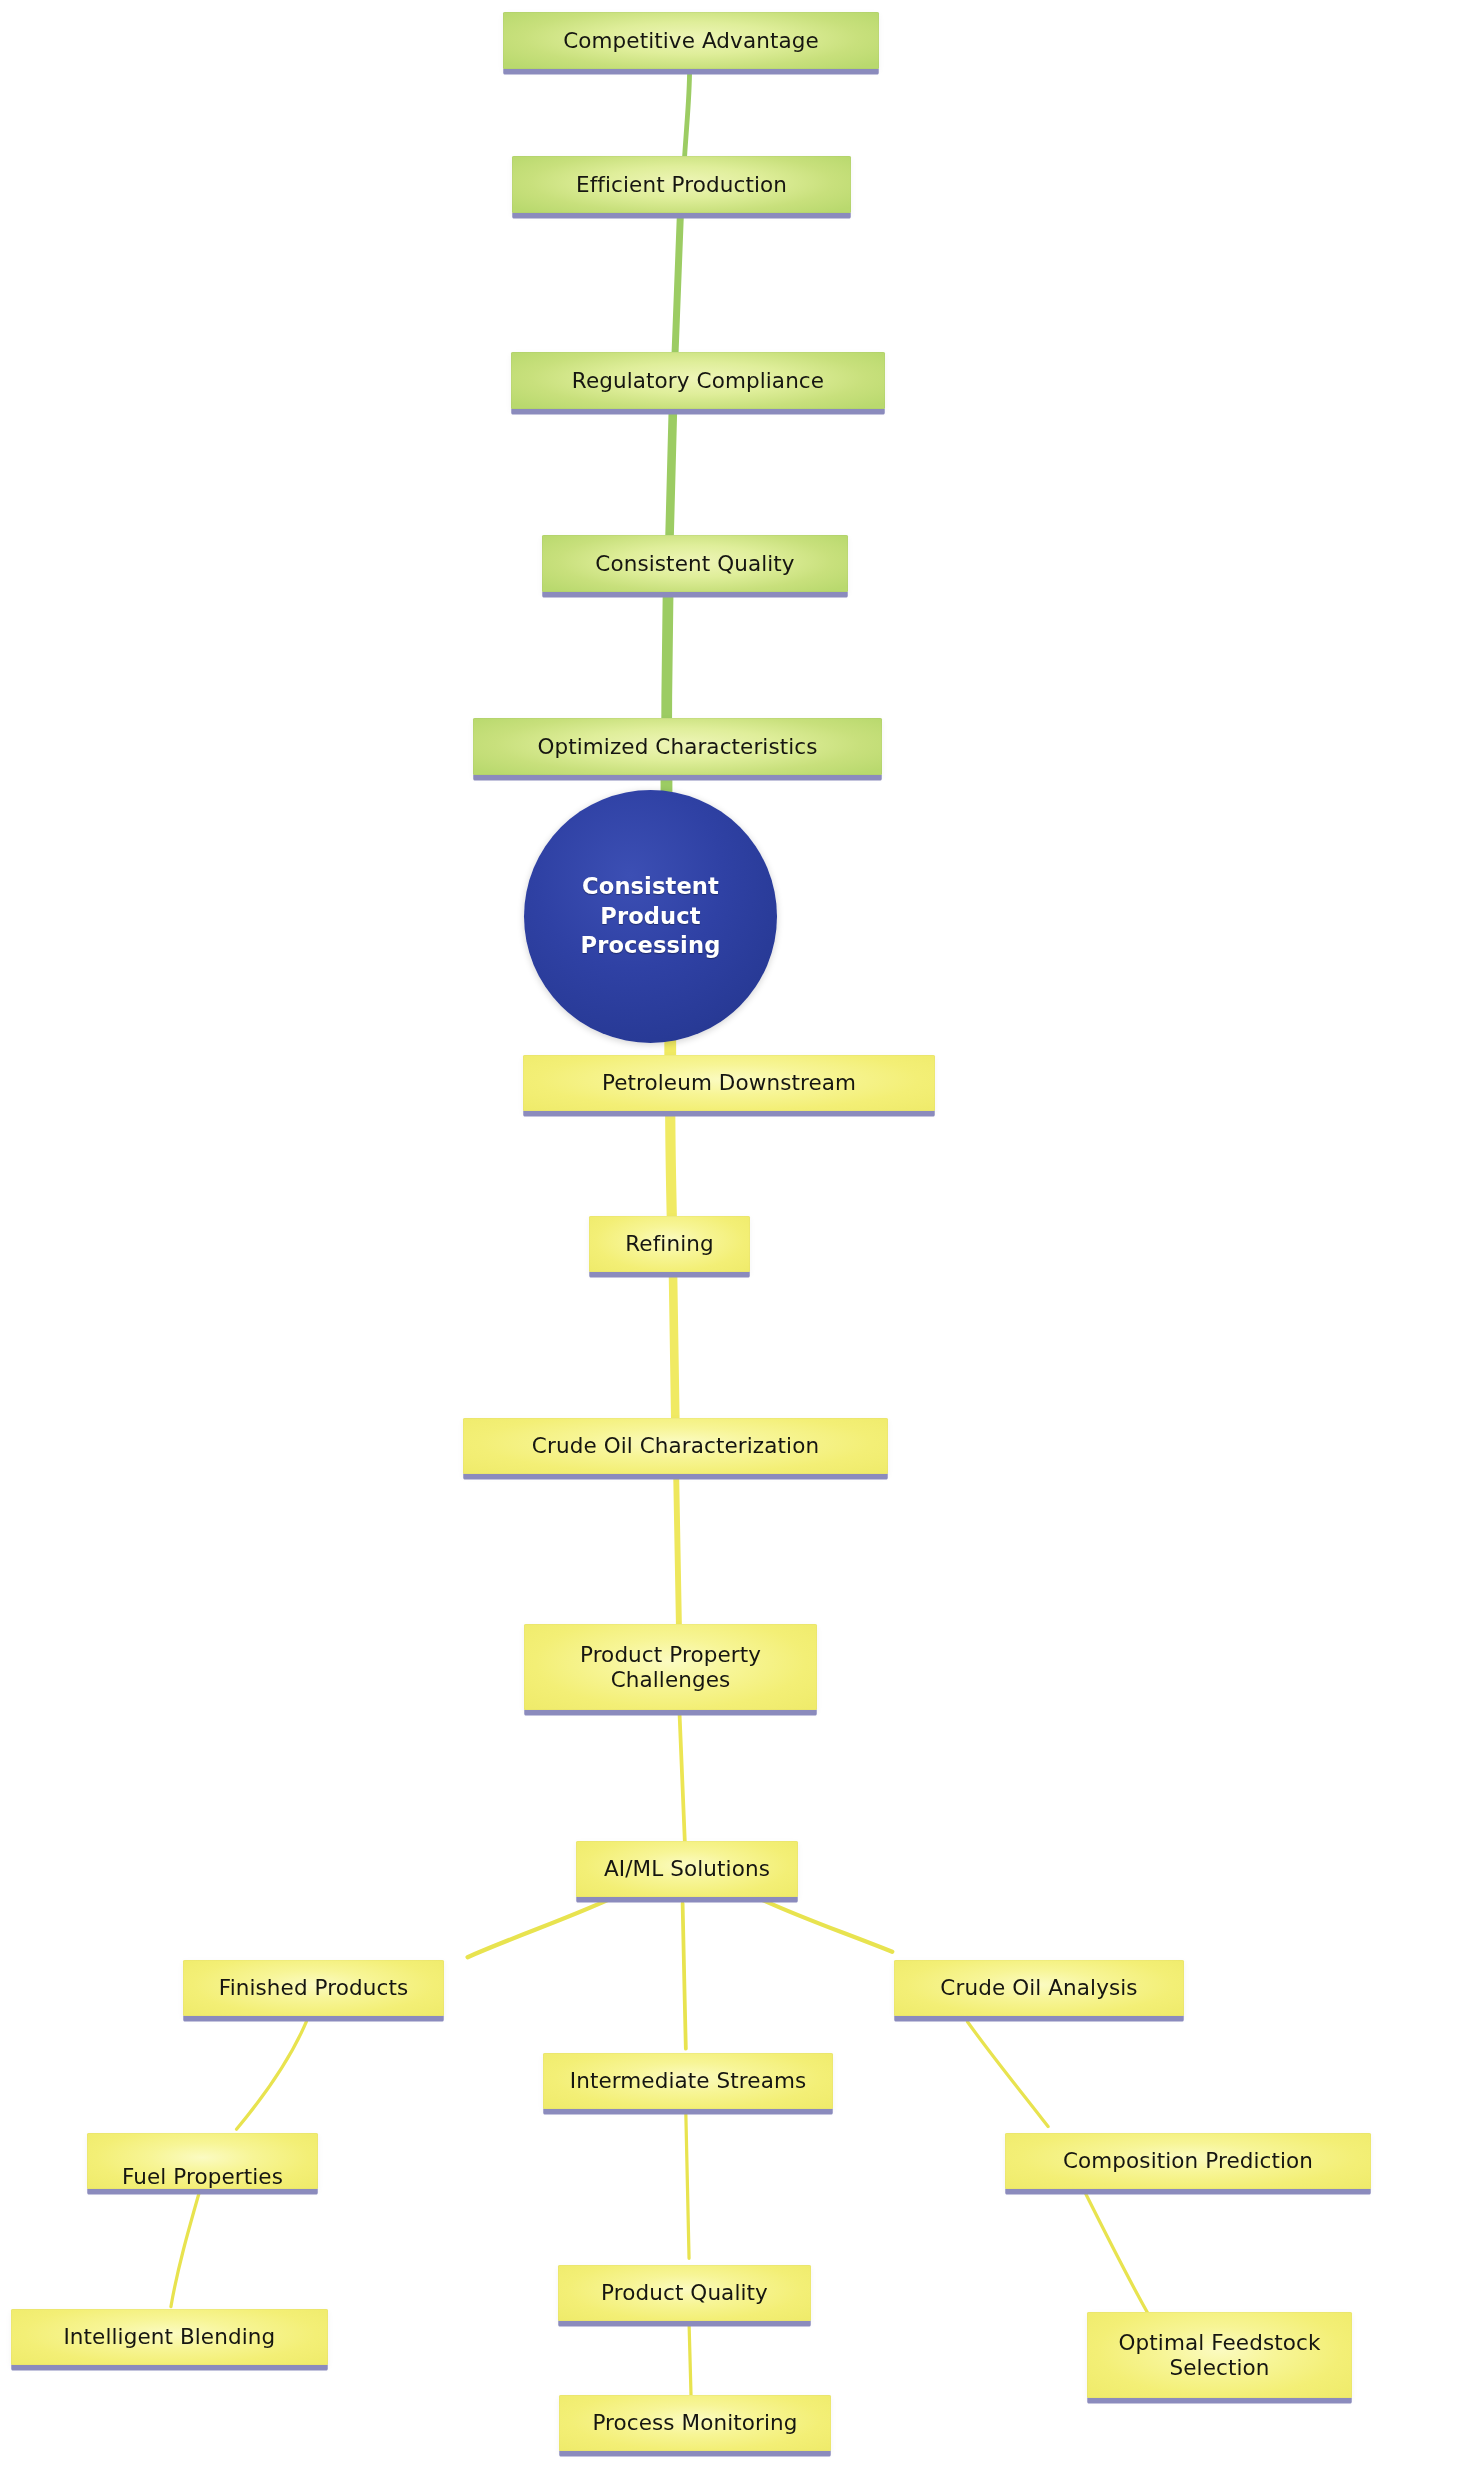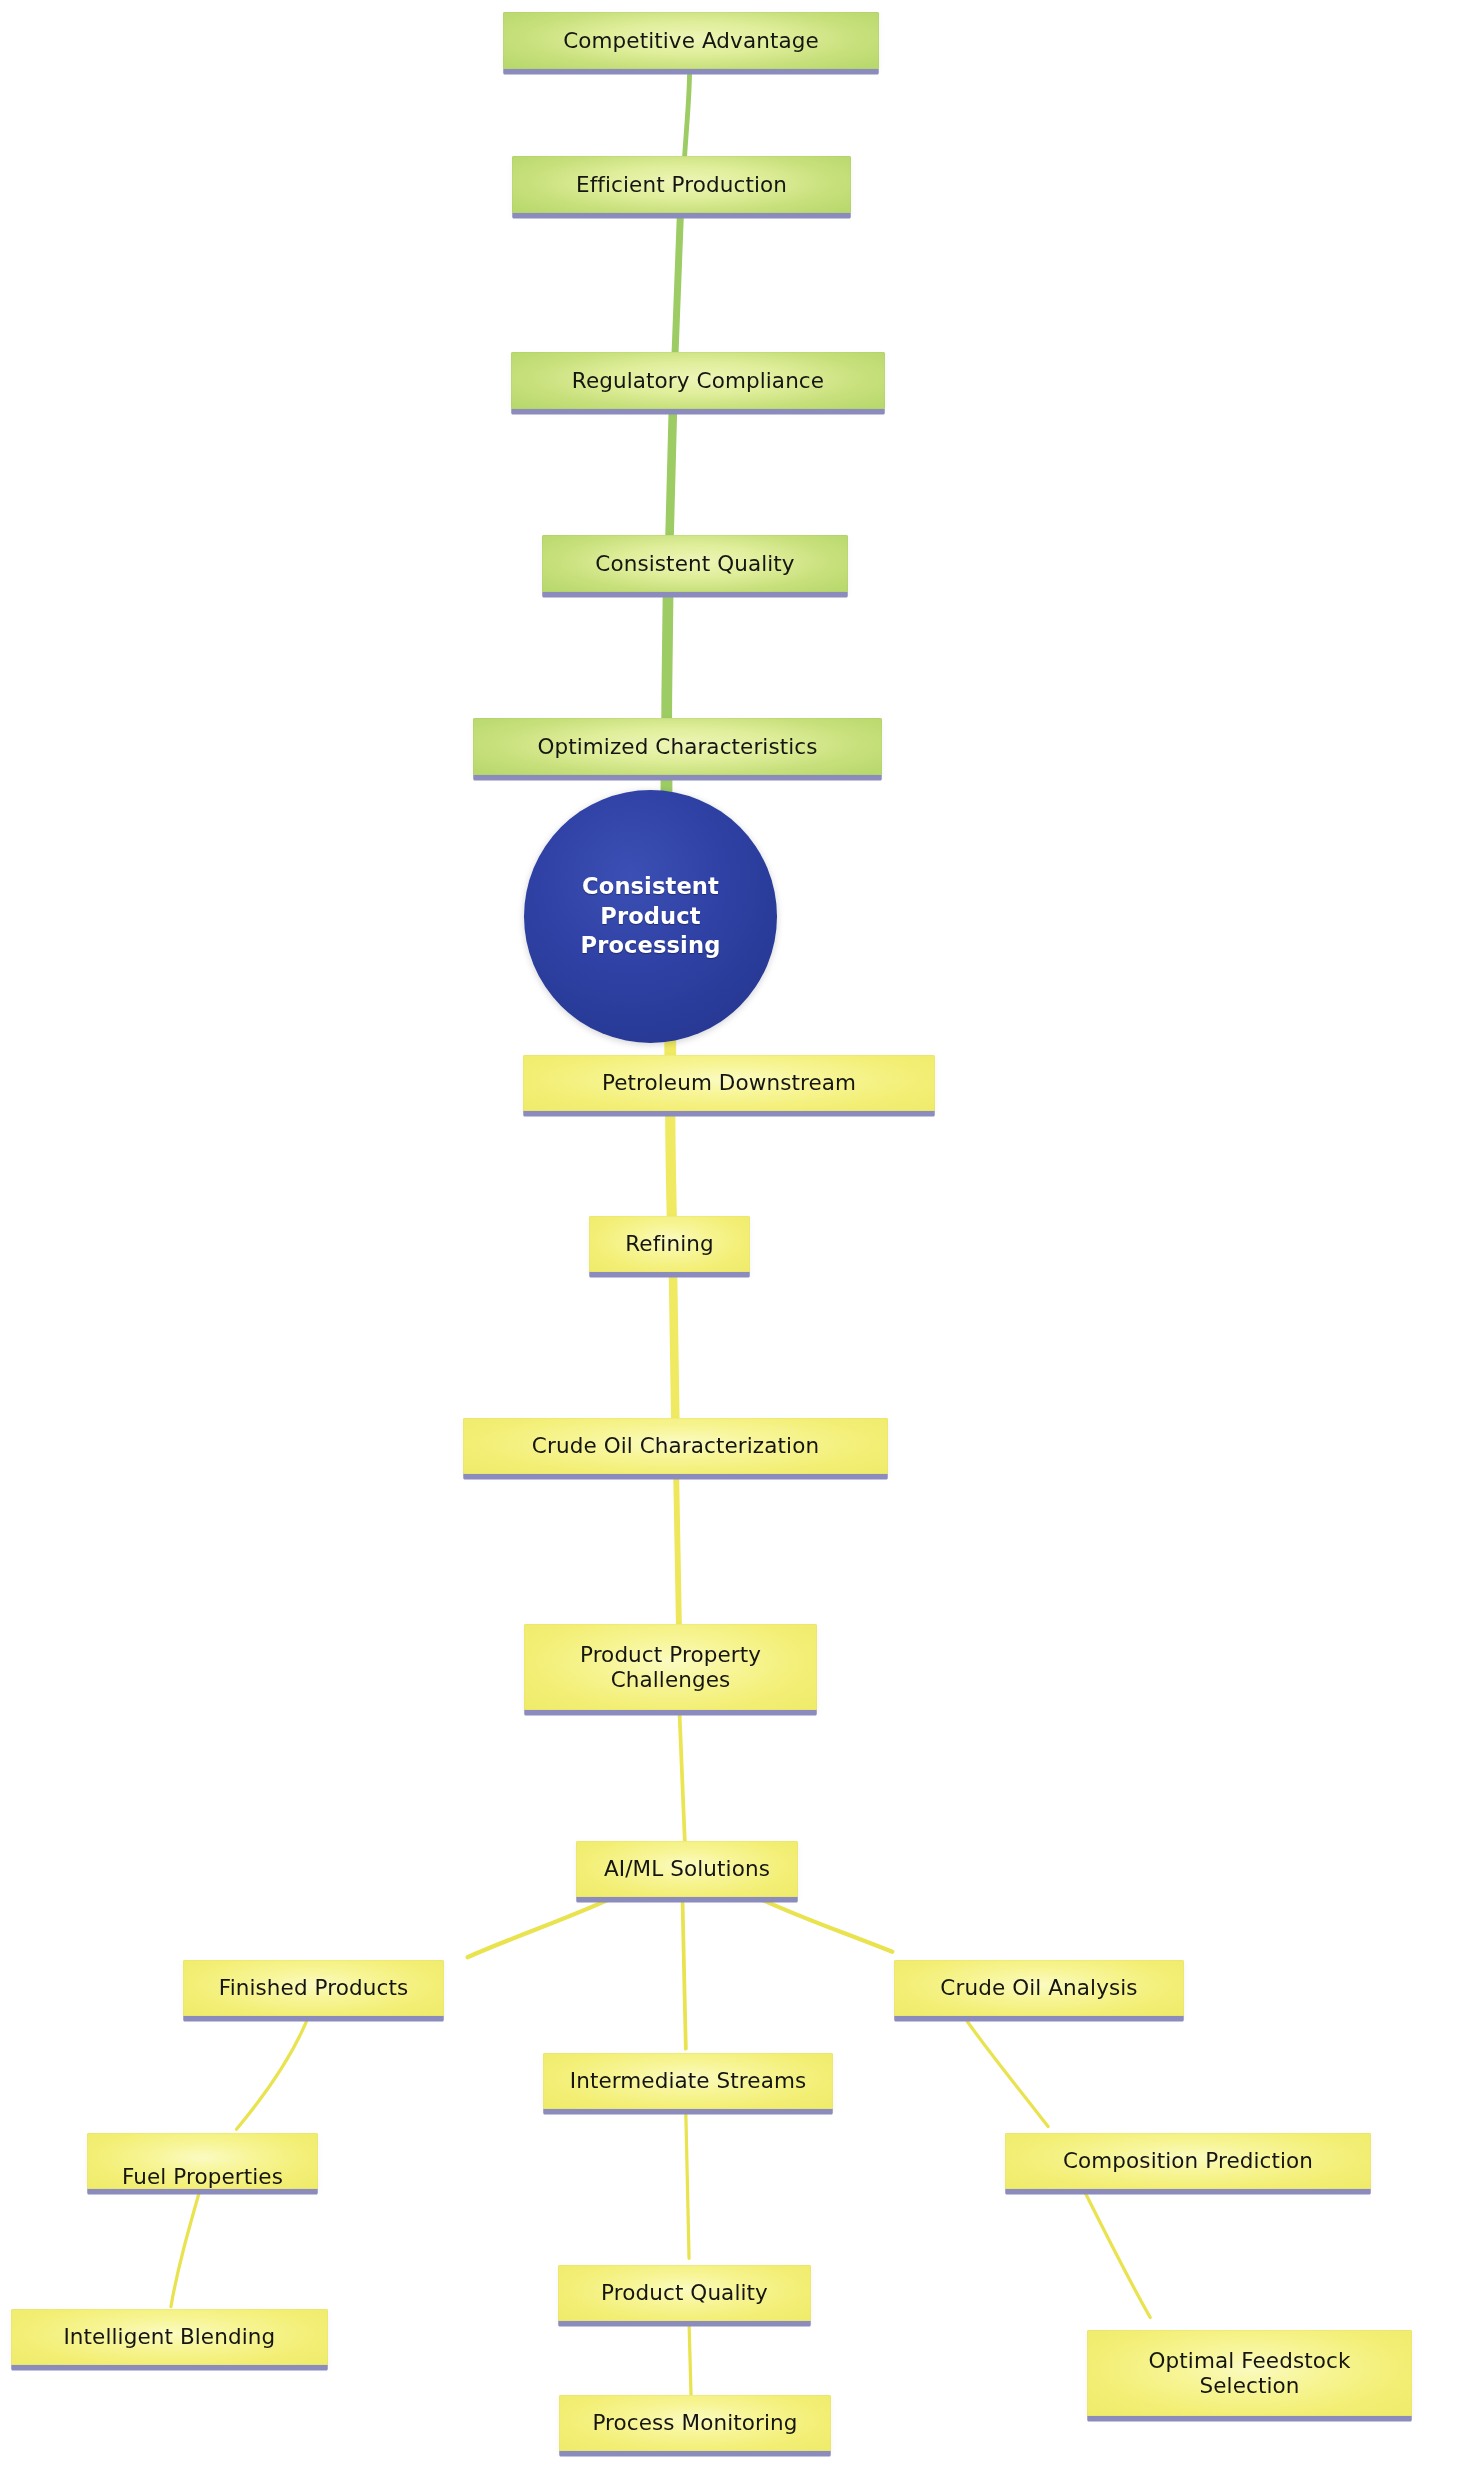--- a/index.html
+++ b/index.html
@@ -183,19 +183,19 @@
   </div>
 
   <div class="node yellow" style="left:10.8px; top:2309px; width:317px; height:56px;">
     <span class="lbl">Intelligent Blending</span>
   </div>
 
   <div class="node yellow" style="left:559px; top:2395px; width:272px; height:56px;">
     <span class="lbl">Process Monitoring</span>
   </div>
 
-  <div class="node yellow" style="left:1087px; top:2312px; width:325px; height:86px;margin-top:18px;">
+  <div class="node yellow" style="left:1087px; top:2312px; width:265px; height:86px;">
     <span class="lbl">Optimal Feedstock
 Selection</span>
   </div>
 
 </div>
 
 
 </body></html>

